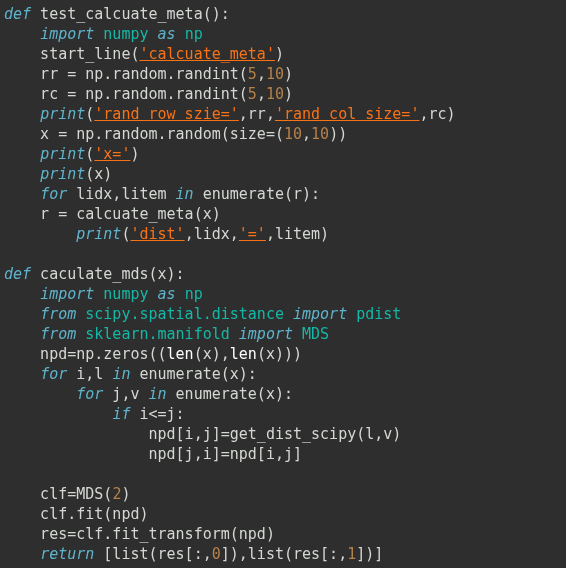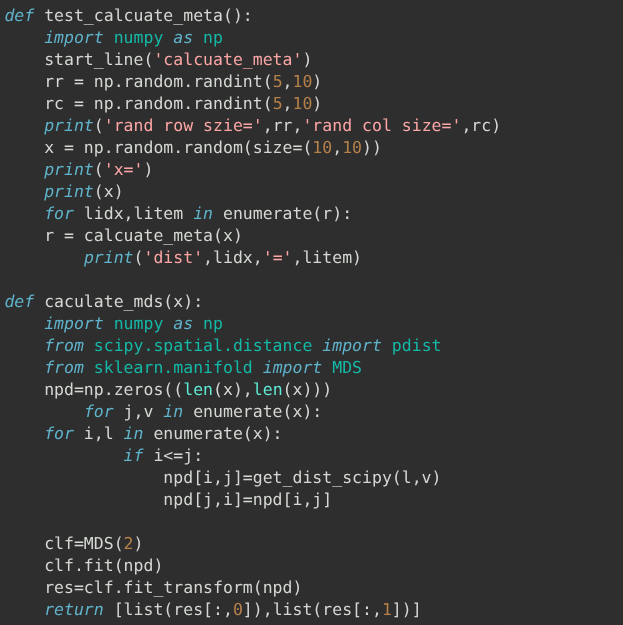--- a/index.html
+++ b/index.html
@@ -28,23 +28,23 @@
     font-size: 15px;
     white-space: pre;
     padding-left: 4px;
     letter-spacing: 0px;
     color: #d4d8d2;
   }
   .code-line:first-child { margin-top: 4px; }
 
   
   .tok-kw   { color: #5fb4cc; font-style: italic; text-align: right; }
-  .tok-str  { color: #fca5a5; }
+  .tok-str  { color: #f97316; text-decoration: underline; }
   .tok-num  { color: #b5814a; }
-  .tok-bi   { color: #5eead4; }
+  .tok-bi   { color: #ffffff; }
   .tok-name { color: #14b8a6; }
   .tok-pl   { color: #d4d8d2; }
 </style>
 </head>
 <body>
 
 <div id="code-surface">
   <div id="code-lines">
       <div class="code-line"><span class="tok-kw">def</span><span class="tok-pl"> test_calcuate_meta():</span></div>
       <div class="code-line"><span class="tok-pl">    </span><span class="tok-kw">import</span><span class="tok-pl"> </span><span class="tok-name">numpy</span><span class="tok-pl"> </span><span class="tok-kw">as</span><span class="tok-pl"> </span><span class="tok-name">np</span></div>
@@ -57,22 +57,22 @@
       <div class="code-line"><span class="tok-pl">    </span><span class="tok-kw">print</span><span class="tok-pl">(x)</span></div>
       <div class="code-line"><span class="tok-pl">    </span><span class="tok-kw">for</span><span class="tok-pl"> lidx,litem </span><span class="tok-kw">in</span><span class="tok-pl"> enumerate(r):</span></div>
       <div class="code-line"><span class="tok-pl">    r = calcuate_meta(x)</span></div>
       <div class="code-line"><span class="tok-pl">        </span><span class="tok-kw">print</span><span class="tok-pl">(</span><span class="tok-str">'dist'</span><span class="tok-pl">,lidx,</span><span class="tok-str">'='</span><span class="tok-pl">,litem)</span></div>
       <div class="code-line">&nbsp;</div>
       <div class="code-line"><span class="tok-kw">def</span><span class="tok-pl"> caculate_mds(x):</span></div>
       <div class="code-line"><span class="tok-pl">    </span><span class="tok-kw">import</span><span class="tok-pl"> </span><span class="tok-name">numpy</span><span class="tok-pl"> </span><span class="tok-kw">as</span><span class="tok-pl"> </span><span class="tok-name">np</span></div>
       <div class="code-line"><span class="tok-pl">    </span><span class="tok-kw">from</span><span class="tok-pl"> </span><span class="tok-name">scipy.spatial.distance</span><span class="tok-pl"> </span><span class="tok-kw">import</span><span class="tok-pl"> </span><span class="tok-name">pdist</span></div>
       <div class="code-line"><span class="tok-pl">    </span><span class="tok-kw">from</span><span class="tok-pl"> </span><span class="tok-name">sklearn.manifold</span><span class="tok-pl"> </span><span class="tok-kw">import</span><span class="tok-pl"> </span><span class="tok-name">MDS</span></div>
       <div class="code-line"><span class="tok-pl">    npd=np.zeros((</span><span class="tok-bi">len</span><span class="tok-pl">(x),</span><span class="tok-bi">len</span><span class="tok-pl">(x)))</span></div>
+      <div class="code-line"><span class="tok-pl">    </span><span class="tok-kw">for</span><span class="tok-pl"> i,l </span><span class="tok-kw">in</span><span class="tok-pl"> enumerate(x):</span></div>
       <div class="code-line"><span class="tok-pl">        </span><span class="tok-kw">for</span><span class="tok-pl"> j,v </span><span class="tok-kw">in</span><span class="tok-pl"> enumerate(x):</span></div>
-      <div class="code-line"><span class="tok-pl">    </span><span class="tok-kw">for</span><span class="tok-pl"> i,l </span><span class="tok-kw">in</span><span class="tok-pl"> enumerate(x):</span></div>
       <div class="code-line"><span class="tok-pl">            </span><span class="tok-kw">if</span><span class="tok-pl"> i&lt;=j:</span></div>
       <div class="code-line"><span class="tok-pl">                npd[i,j]=get_dist_scipy(l,v)</span></div>
       <div class="code-line"><span class="tok-pl">                npd[j,i]=npd[i,j]</span></div>
       <div class="code-line">&nbsp;</div>
       <div class="code-line"><span class="tok-pl">    clf=MDS(</span><span class="tok-num">2</span><span class="tok-pl">)</span></div>
       <div class="code-line"><span class="tok-pl">    clf.fit(npd)</span></div>
       <div class="code-line"><span class="tok-pl">    res=clf.fit_transform(npd)</span></div>
       <div class="code-line"><span class="tok-pl">    </span><span class="tok-kw">return</span><span class="tok-pl"> [list(res[:,</span><span class="tok-num">0</span><span class="tok-pl">]),list(res[:,</span><span class="tok-num">1</span><span class="tok-pl">])]</span></div>
     </div>
 </div>

